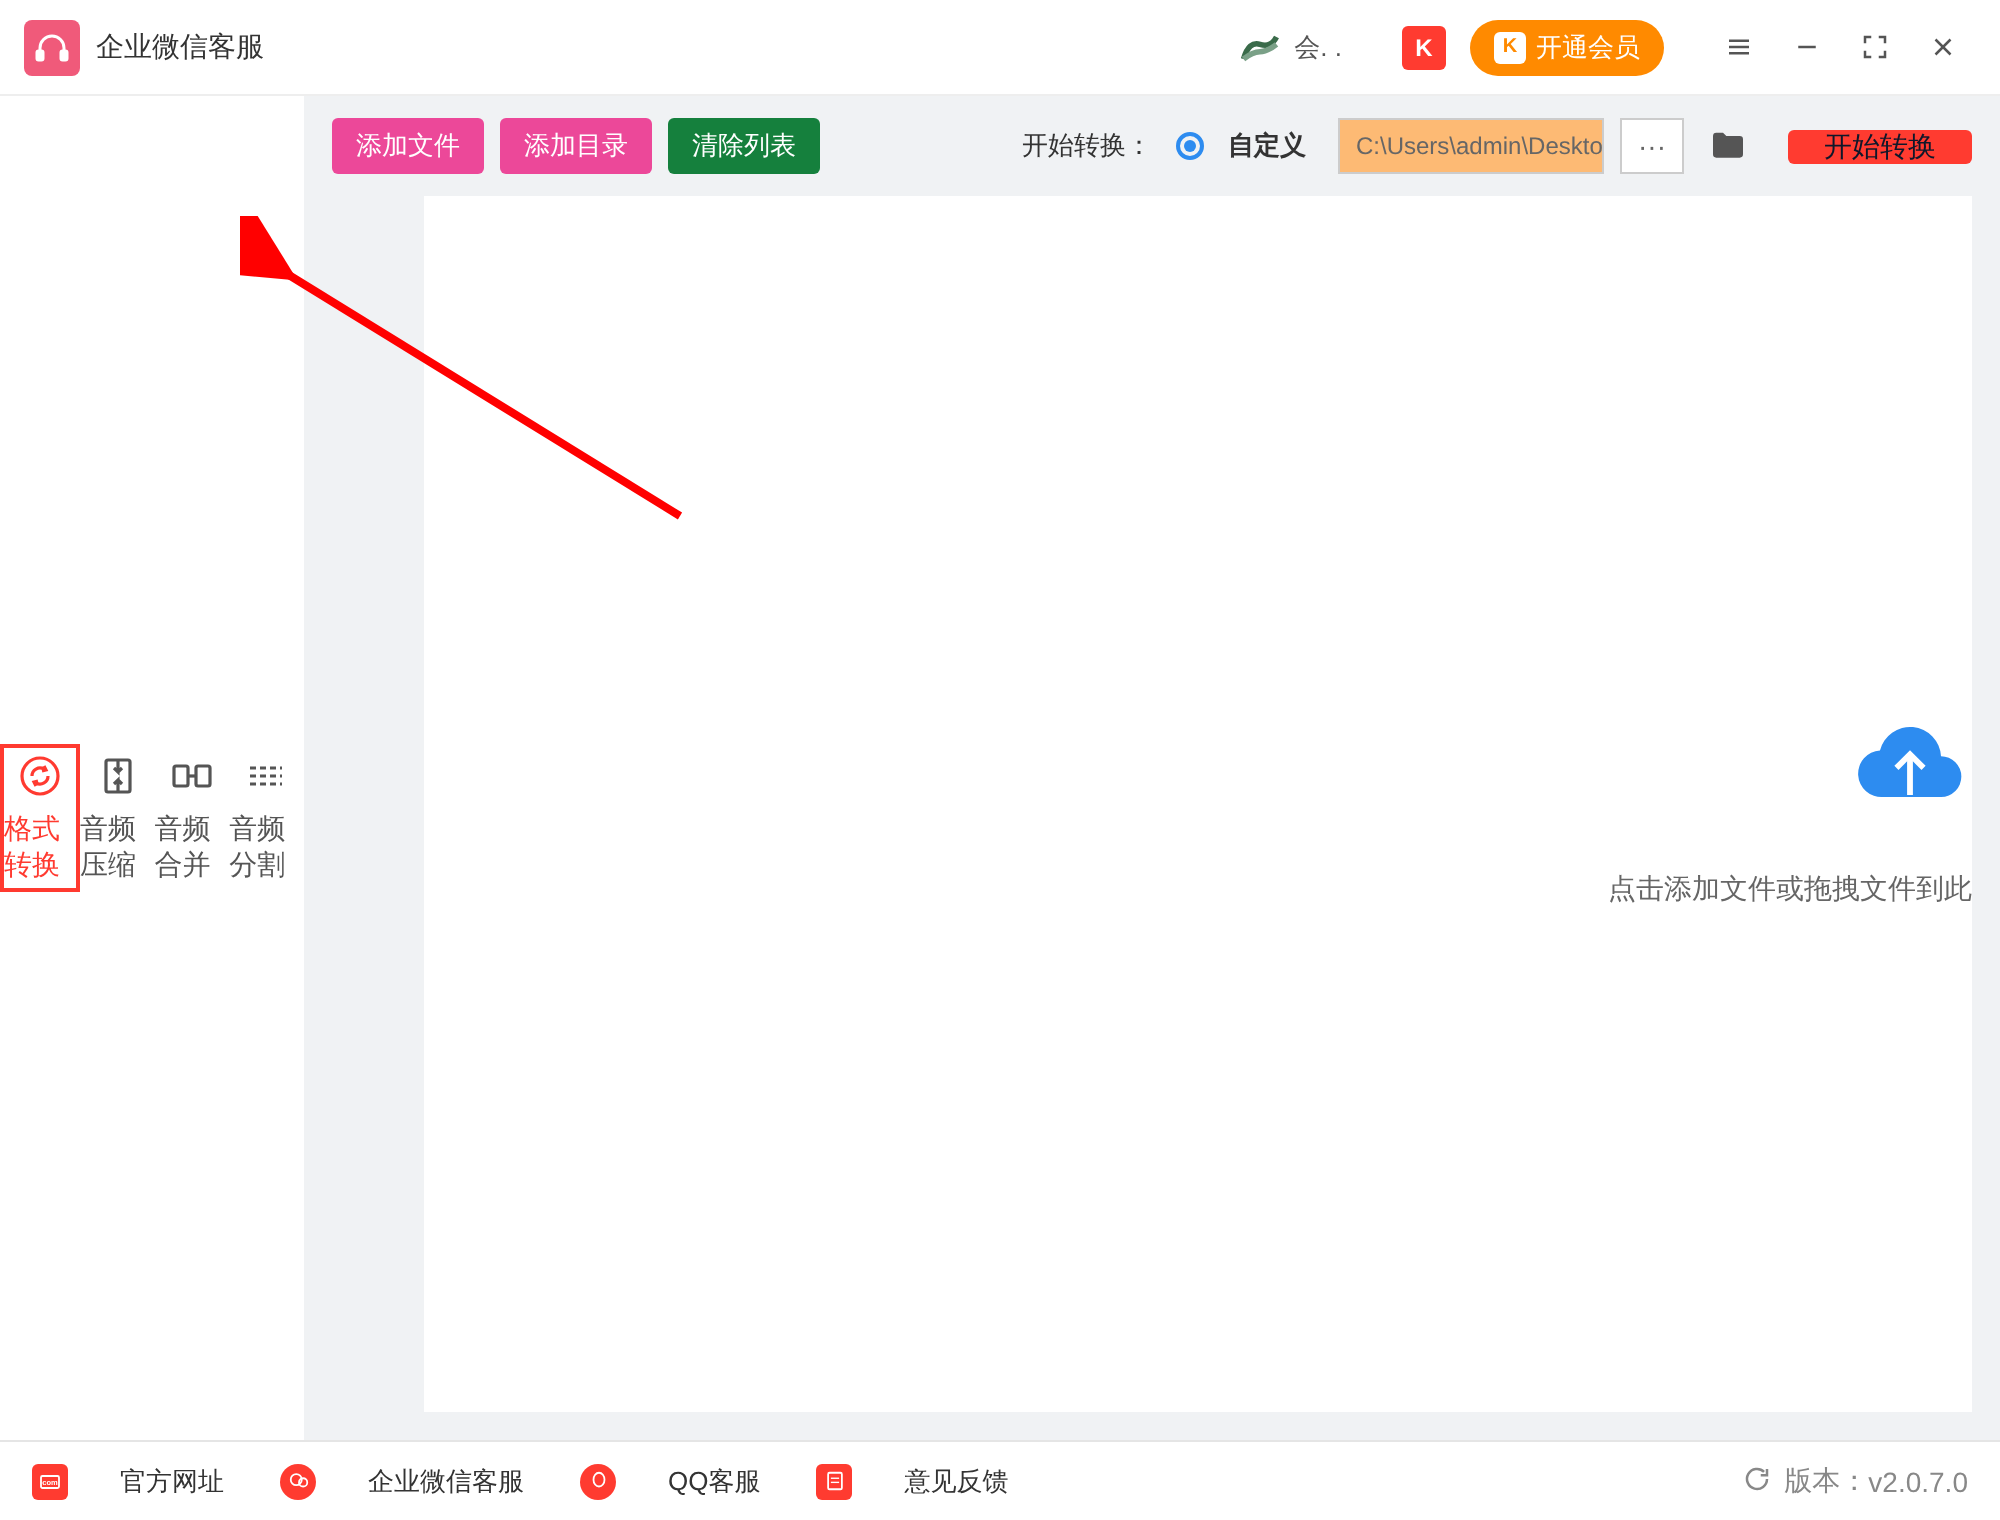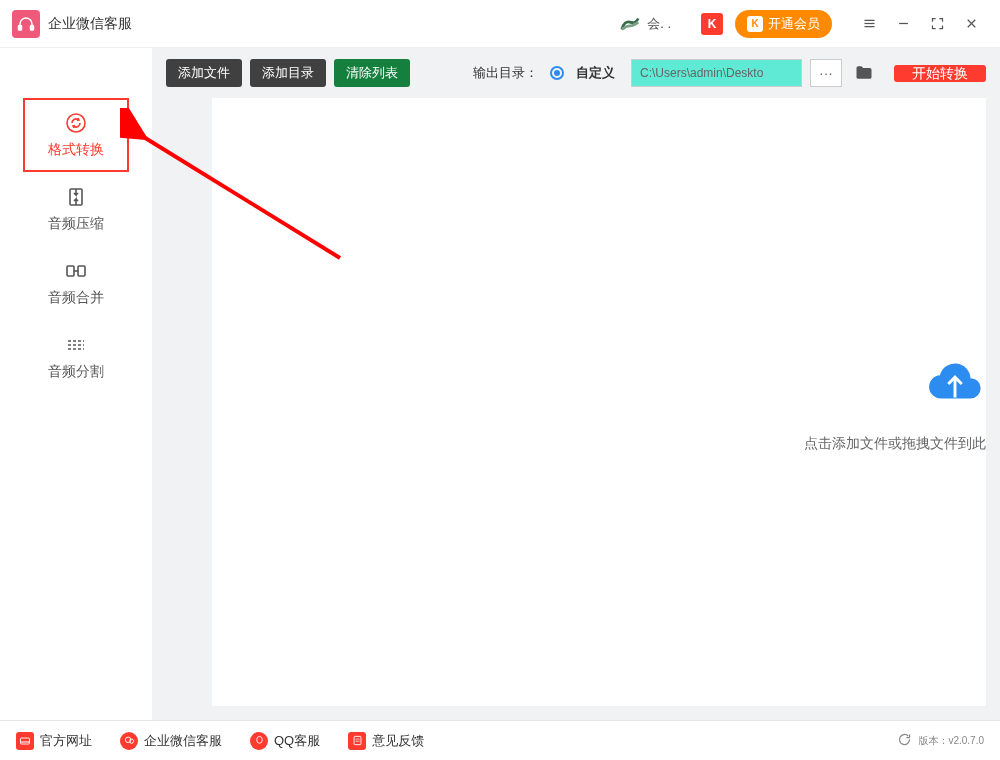--- a/index.html
+++ b/index.html
@@ -15,58 +15,58 @@
 .title-user { font-size: 13px; color: #555; margin-right: 30px; }
 .title-k { width: 22px; height: 22px; background: #ff3b30; border-radius: 3px; color: #fff; font-size: 12px; font-weight: 700; display: flex; align-items: center; justify-content: center; margin-right: 12px; }
 .vip-btn { height: 28px; padding: 0 12px; background: #ff8a00; border-radius: 14px; color: #fff; font-size: 13px; border: none; display: flex; align-items: center; cursor: pointer; margin-right: 20px; }
 .vip-btn-ico { width: 16px; height: 16px; background: #fff; border-radius: 3px; color: #ff8a00; font-size: 10px; font-weight: 700; display: flex; align-items: center; justify-content: center; margin-right: 5px; }
 .win-ctl { width: 34px; height: 48px; display: flex; align-items: center; justify-content: center; color: #555; cursor: pointer; }
 .win-ctl svg { width: 15px; height: 15px; }
 
 .body-row { display: flex; height: 672px; }
 
 
-.sidebar { width: 152px; padding-top: 50px; display: flex; flex-direction: column; align-items: center; }
+.sidebar { width: 152px; padding-top: 50px; display: flex; flex-direction: row; align-items: center; }
 .side-item { width: 106px; height: 74px; display: flex; flex-direction: column; align-items: center; justify-content: center; margin-bottom: 0; cursor: pointer; }
 .side-item.active { border: 2px solid #ff3a30; }
 .side-ico { width: 24px; height: 24px; margin-bottom: 6px; display: flex; align-items: center; justify-content: center; }
 .side-label { font-size: 14px; color: #555; }
 .side-item.active .side-label { color: #ff3a30; }
 .side-item.active .side-ico { color: #ff3a30; }
 .side-ico { color: #555; }
 
 
 .main { flex: 1; background: #f0f2f4; display: flex; flex-direction: column; }
 .toolbar { height: 50px; display: flex; align-items: center; padding: 0 14px; gap: 8px; }
 .tb-btn { height: 28px; padding: 0 12px; border: none; border-radius: 3px; color: #fff; font-size: 13px; cursor: pointer; }
-.tb-blue { background: #404040; }
+.tb-blue { background: #ec4899; }
 .tb-orange { background: #15803d; }
 .tb-spacer { flex: 1; }
 .out-label { font-size: 13px; color: #333; margin-right: 4px; }
 .radio { width: 14px; height: 14px; border: 2px solid #2d8cf0; border-radius: 50%; display: inline-flex; align-items: center; justify-content: center; margin-right: 4px; }
 .radio::after { content: ""; width: 6px; height: 6px; background: #2d8cf0; border-radius: 50%; }
 .radio-label { font-size: 13px; color: #333; margin-right: 8px; font-weight: bold; }
-.out-path { width: 171px; height: 28px; border: 1px solid #ccc; background: #5eead4; font-size: 12px; color: #666; padding: 0 8px; line-height: 26px; overflow: hidden; white-space: nowrap; }
+.out-path { width: 133px; height: 28px; border: 1px solid #ccc; background: #fdba74; font-size: 12px; color: #666; padding: 0 8px; line-height: 26px; overflow: hidden; white-space: nowrap; }
 .more-btn { width: 32px; height: 28px; border: 1px solid #ccc; background: #fff; color: #666; font-size: 14px; display: flex; align-items: center; justify-content: center; cursor: pointer; }
 .folder-btn { width: 28px; height: 28px; display: flex; align-items: center; justify-content: center; color: #555; cursor: pointer; }
-.start-btn { height: 17px; padding: 0 18px; background: #ff3b30; color: #ffffff; border: none; border-radius: 3px; font-size: 14px; cursor: pointer; margin-left: 8px; }
+.start-btn { height: 17px; padding: 0 18px; background: #ff3b30; color: #0f172a; border: none; border-radius: 3px; font-size: 14px; cursor: pointer; margin-left: 8px; }
 .dropzone { margin: 0 14px 14px 60px; flex: 1; background: #fff; display: flex; flex-direction: column; align-items: flex-end; justify-content: center; }
 .cloud-ico { color: #2d8cf0; margin-bottom: 18px; }
 .drop-text { font-size: 14px; color: #666; }
 
 
 .red-arrow { position: absolute; left: 120px; top: 108px; pointer-events: none; }
 
 
 .footer { position: absolute; bottom: 0; left: 0; right: 0; height: 40px; border-top: 1px solid #e5e5e5; background: #fff; display: flex; align-items: center; padding: 0 16px; }
-.foot-link { display: flex; align-items: flex-end; font-size: 13px; color: #333; margin-right: 28px; cursor: pointer; }
+.foot-link { display: flex; align-items: flex-end; font-size: 13px; color: #333; margin-right: 28px; cursor: pointer; gap: 20px; }
 .foot-ico { width: 18px; height: 18px; border-radius: 50%; background: #ff3b30; color: #fff; display: flex; align-items: center; justify-content: center; margin-right: 6px; font-size: 11px; font-weight: 700; }
 .foot-ico.sq { border-radius: 3px; }
 .foot-spacer { flex: 1; }
-.version { font-size: 10px; color: #888; display: flex; align-items: center; }
+.version { font-size: 14px; color: #888; display: flex; align-items: center; }
 .refresh-ico { margin-right: 6px; color: #888; }
 </style>
 </head>
 <body>
 
 <div class="titlebar">
   <div class="app-logo">
     <svg viewBox="0 0 24 24" fill="none" stroke="#fff" stroke-width="2">
         <path d="M4 14v-2a8 8 0 0 1 16 0v2"></path>
         <rect x="2" y="14" width="4" height="6" rx="1" fill="#fff"></rect>
@@ -155,21 +155,21 @@
       <div class="side-label">音频分割</div>
     </div>
   </div>
 
   <div class="main">
     <div class="toolbar">
       <button class="tb-btn tb-blue">添加文件</button>
       <button class="tb-btn tb-blue">添加目录</button>
       <button class="tb-btn tb-orange">清除列表</button>
       <div class="tb-spacer"></div>
-      <span class="out-label">输出目录：</span>
+      <span class="out-label">开始转换：</span>
       <span class="radio"></span>
       <span class="radio-label">自定义</span>
       <div class="out-path">C:\Users\admin\Deskto</div>
       <div class="more-btn">···</div>
       <div class="folder-btn">
         <svg viewBox="0 0 24 24" width="20" height="20" fill="#555">
             <path d="M3 6a2 2 0 0 1 2-2h4l2 2h8a2 2 0 0 1 2 2v9a2 2 0 0 1-2 2H5a2 2 0 0 1-2-2V6z"></path>
           </svg>
       </div>
       <button class="start-btn">开始转换</button>

